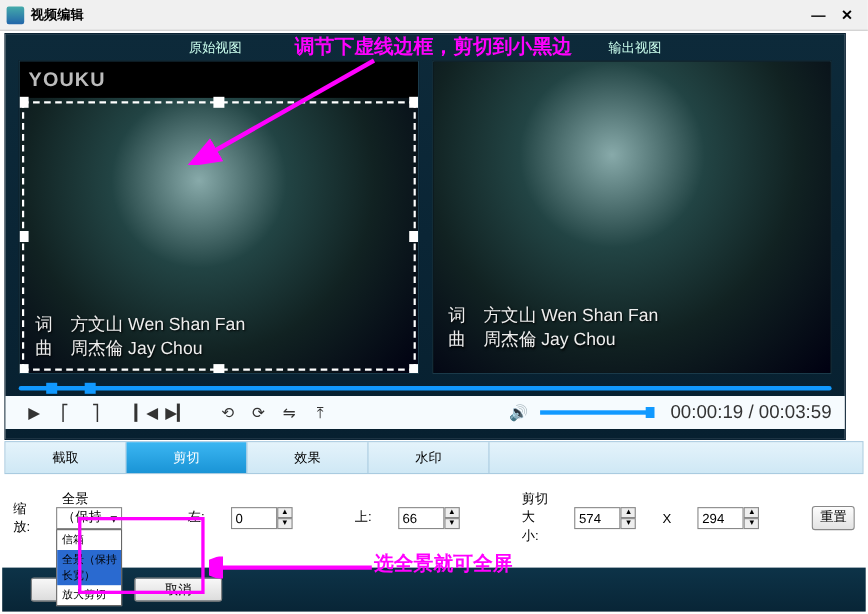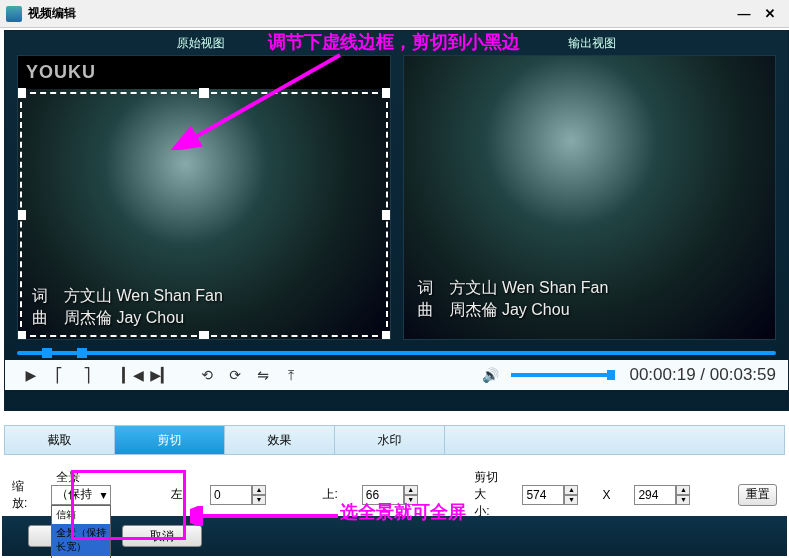--- a/index.html
+++ b/index.html
@@ -1,21 +1,21 @@
 <!DOCTYPE html>
 <html><head>
 <meta charset="utf-8">
 <style>
   * { box-sizing: border-box; margin: 0; padding: 0; font-family: "Microsoft YaHei", Arial, sans-serif; }
   body { width: 789px; height: 558px; background: #fff; overflow: hidden; position: relative; }
   .titlebar { height: 28px; background: #f0f0f0; border-bottom: 1px solid #ccc; display: flex; align-items: center; padding: 0 6px; font-size: 12px; font-weight: bold; }
   .titlebar .icon { width: 16px; height: 16px; background: linear-gradient(#4aa,#26a); border-radius:2px; margin-right:6px;}
   .titlebar .spacer { flex:1; }
   .titlebar .winbtn { width:26px; height:18px; display:flex; align-items:center; justify-content:center; font-size:13px; font-weight:bold; cursor:pointer; }
-  .preview-wrap { background: linear-gradient(#0d2a3a,#072030); margin: 2px 0 0 4px; border:1px solid #0a2233; padding-bottom:20px; }
+  .preview-wrap { background: linear-gradient(#0d2a3a,#072030); margin: 2px 20px 0 4px; border:1px solid #0a2233; padding-bottom:9px; }
   .preview-labels { display:flex; height:24px; font-size:12px; color:#cfe; }
   .preview-labels > div { flex:1; display:flex; align-items:center; justify-content:center; }
   .previews { display:flex; gap:12px; padding:0 12px; }
   .pv { position:relative; flex:1; height:285px; background:#000; border:1px solid #1a3a4a; overflow:hidden;}
   .pv-img { position:absolute; left:0; right:0; bottom:0; height:250px; background: radial-gradient(circle at 45% 30%, #8aa 0%, #244 30%, #122 60%, #001 100%); }
   .pv1 .topblack { position:absolute; top:0; left:0; right:0; height:38px; background:#000;}
   .youku { position:absolute; top:6px; left:8px; color:#ddd; font-size:18px; letter-spacing:1px; font-weight:bold; opacity:.85;}
   .credits { position:absolute; bottom:10px; left:14px; color:#eee; font-size:16px; line-height:22px; text-shadow:1px 1px 2px #000;}
   .pv2 .credits { bottom:18px; }
   .crop { position:absolute; left:2px; right:2px; top:36px; bottom:2px; border:2px dashed #fff; }
@@ -31,21 +31,21 @@
   .seekbar { height:14px; margin:6px 12px 0 12px; position:relative; }
   .seek-track { position:absolute; top:5px; left:0; right:0; height:4px; background:#19f; border-radius:2px;}
   .seek-in, .seek-out { position:absolute; top:2px; width:10px; height:10px; background:#19f; }
   .seek-in{left:25px;} .seek-out{left:60px;}
   .controls { display:flex; align-items:center; height:30px; padding:0 12px; font-size:11px; color:#333;}
   .ctrl { width:28px; height:22px; display:flex; align-items:center; justify-content:center; cursor:pointer; color:#333; font-size:14px;}
   .vol { display:flex; align-items:center; margin-left:auto; gap:6px;}
   .vol-track { width:100px; height:4px; background:#19f; position:relative;}
   .vol-thumb { position:absolute; right:-4px; top:-3px; width:8px; height:10px; background:#19f;}
   .time { margin-left:12px; font-size:17px;}
-  .tabs { display:flex; height:30px; background:linear-gradient(#e4f3fb,#cfe8f5); border:1px solid #a9cbe0; margin:14px 4px 0 4px;}
+  .tabs { display:flex; height:30px; background:linear-gradient(#e4f3fb,#cfe8f5); border:1px solid #a9cbe0; margin:1px 4px 0 4px;}
   .tab { width:110px; display:flex; align-items:center; justify-content:center; font-size:12px; border-right:1px solid #a9cbe0; cursor:pointer;}
   .tab.active { background:linear-gradient(#3bb6f2,#1a94d6); color:#fff;}
   .settings { position:relative; height:90px; padding:14px 12px 0 12px; font-size:12px;}
   .row { display:flex; align-items:center; gap:24px;}
   .combo { position:relative; width:128px; }
   .combo-btn { width:100%; height:20px; border:1px solid #888; background:#fff; font-size:12px; padding:0 4px; display:flex; align-items:center; justify-content:space-between; cursor:pointer;}
   .combo-list { position:absolute; top:20px; left:0; width:100%; border:1px solid #666; background:#fff; z-index:40;}
   .combo-item { padding:2px 4px; font-size:10px; cursor:pointer;}
   .combo-item.sel { background:#2a6ad0; color:#000000;}
   .spin { display:flex; align-items:center; }

